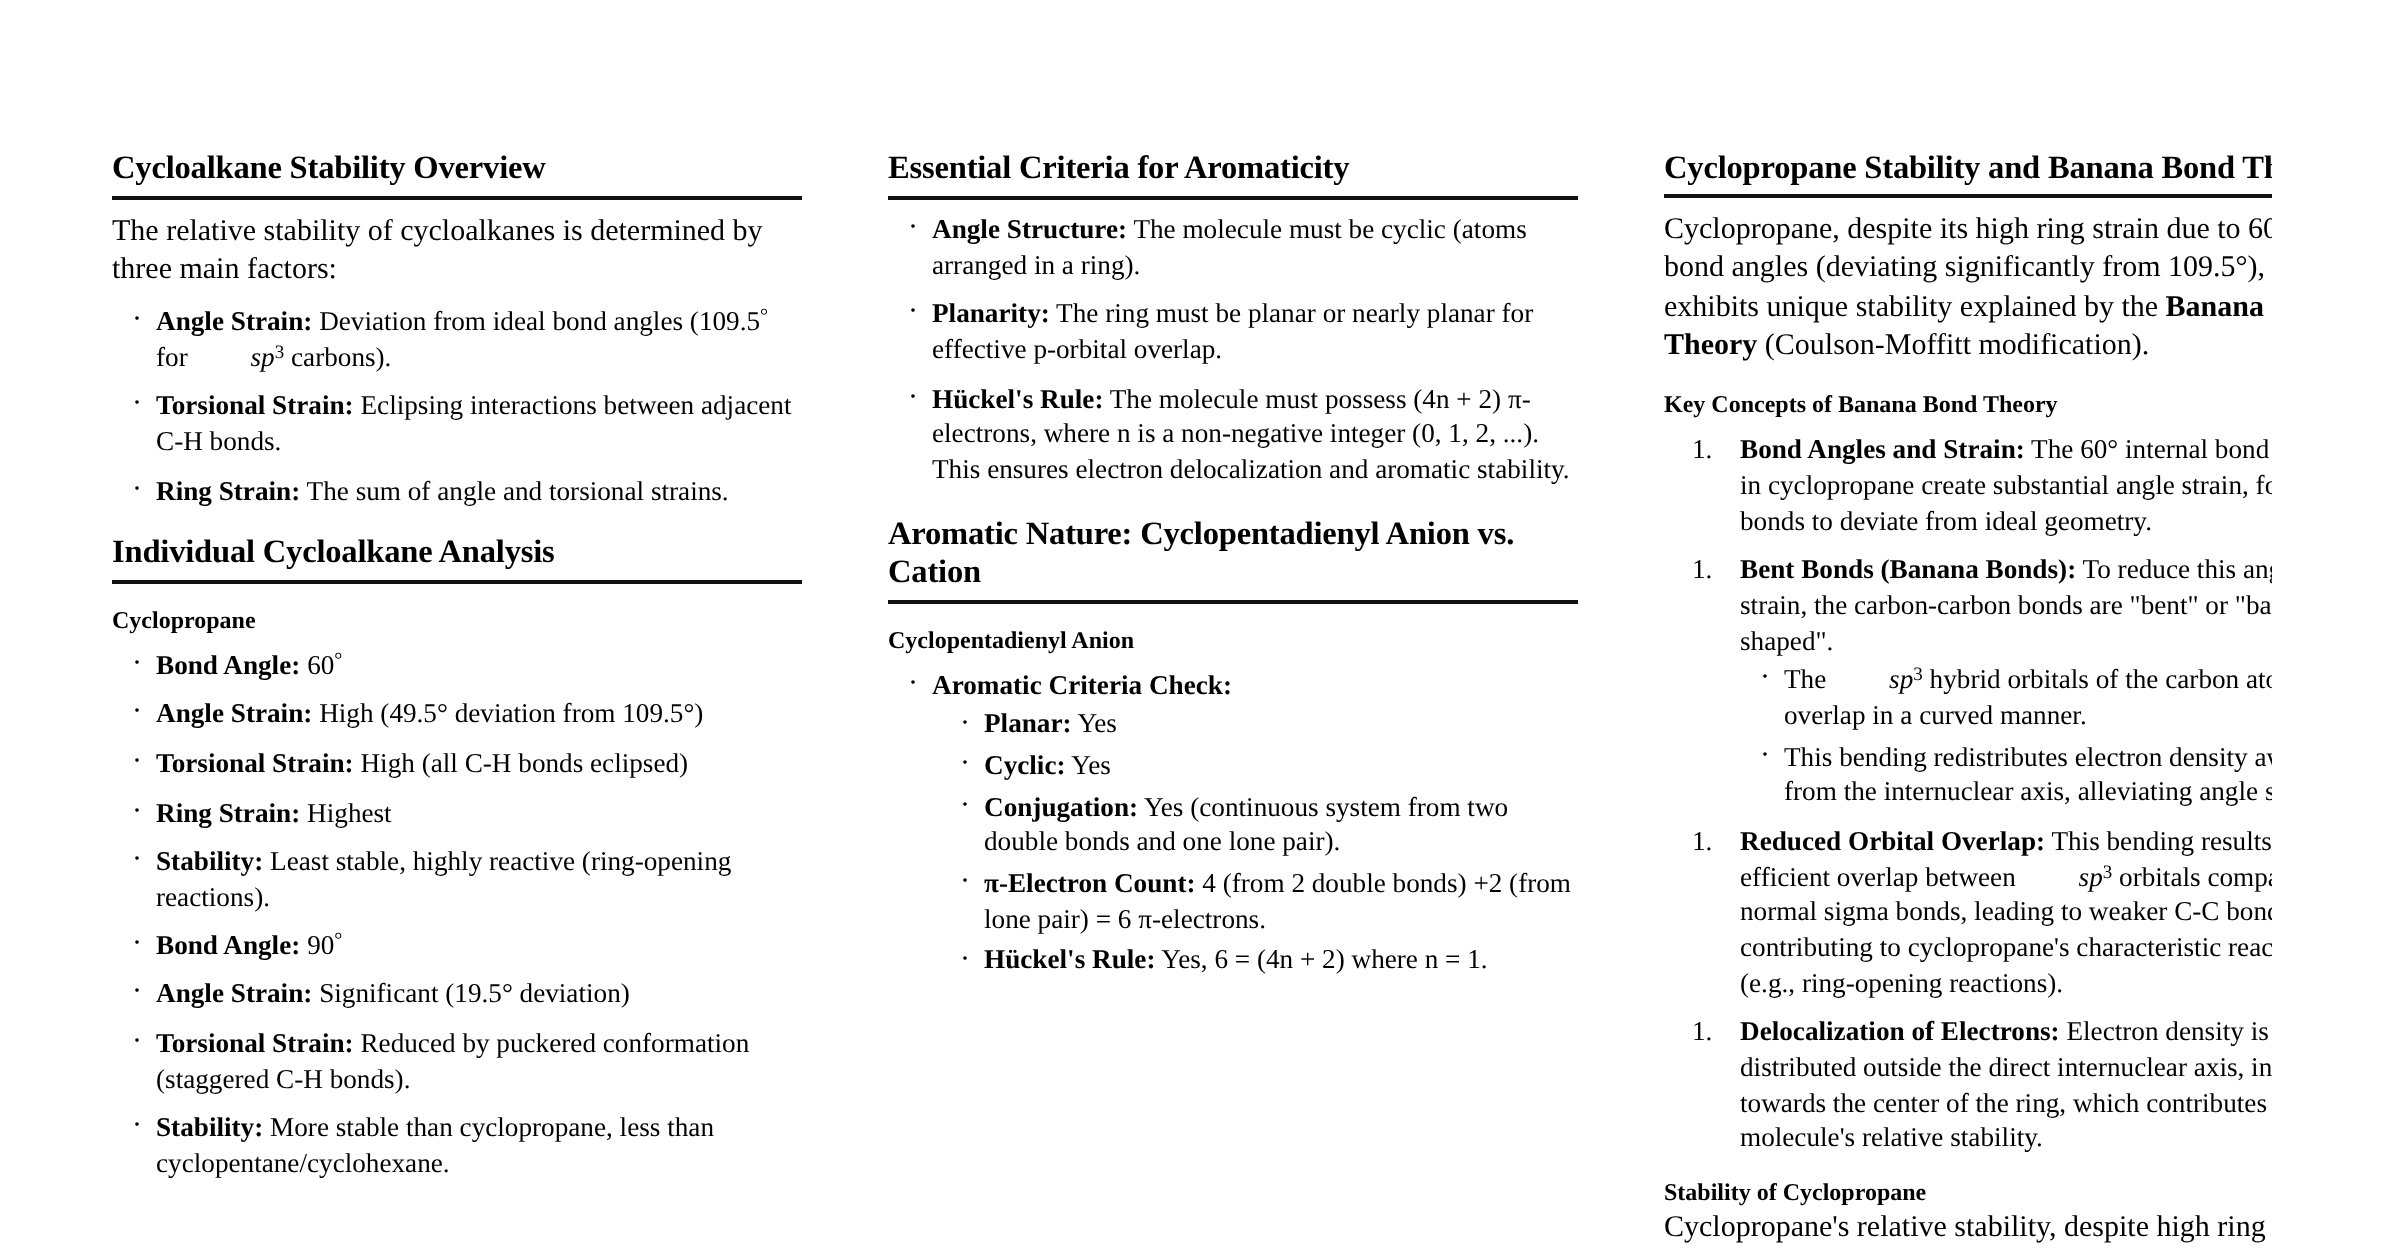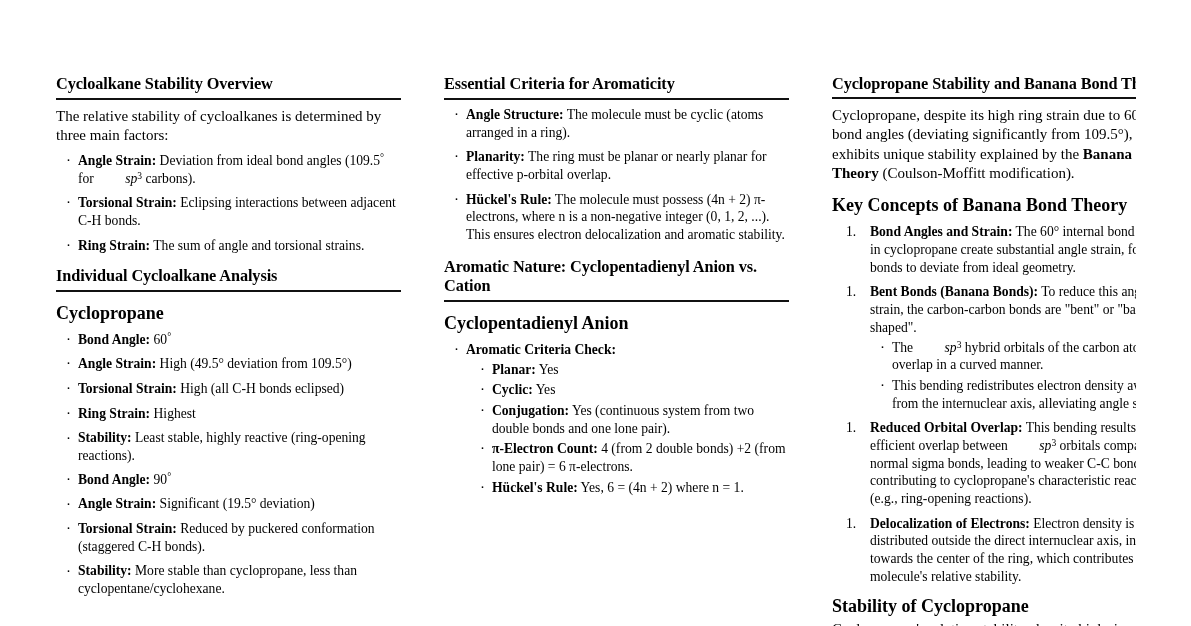--- a/index.html
+++ b/index.html
@@ -43,21 +43,21 @@
     font-size: 16.3px;
     font-weight: bold;
     line-height: 1.22;
     margin: 0 0 0 0;
     padding: 0 0 4px 0;
     border-bottom: 2.2px solid #111111;
     letter-spacing: -0.1px;
   }
   h1.doc-h.tight { padding-bottom: 3px; }
   h2.doc-sub {
-    font-size: 18px;
+    font-size: 12px;
     font-weight: bold;
     line-height: 1.2;
     margin: 11px 0 2px 0;
     padding: 0;
   }
   p.doc-p {
     font-size: 15px;
     line-height: 1.30;
     margin: 7px 0 0 0;
     padding: 0;

